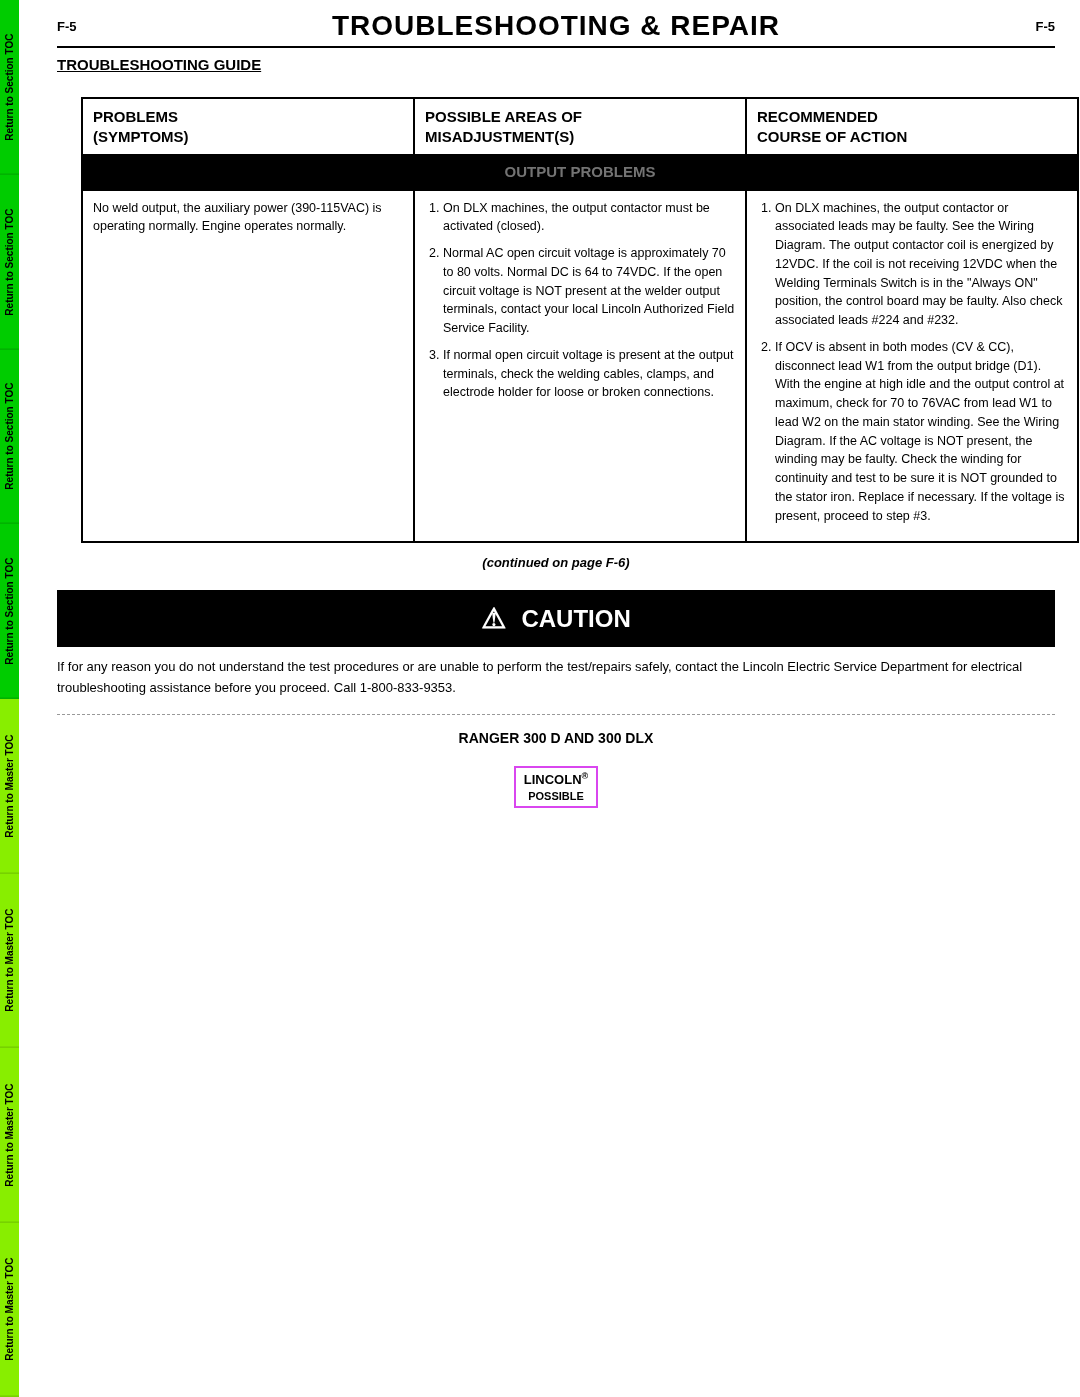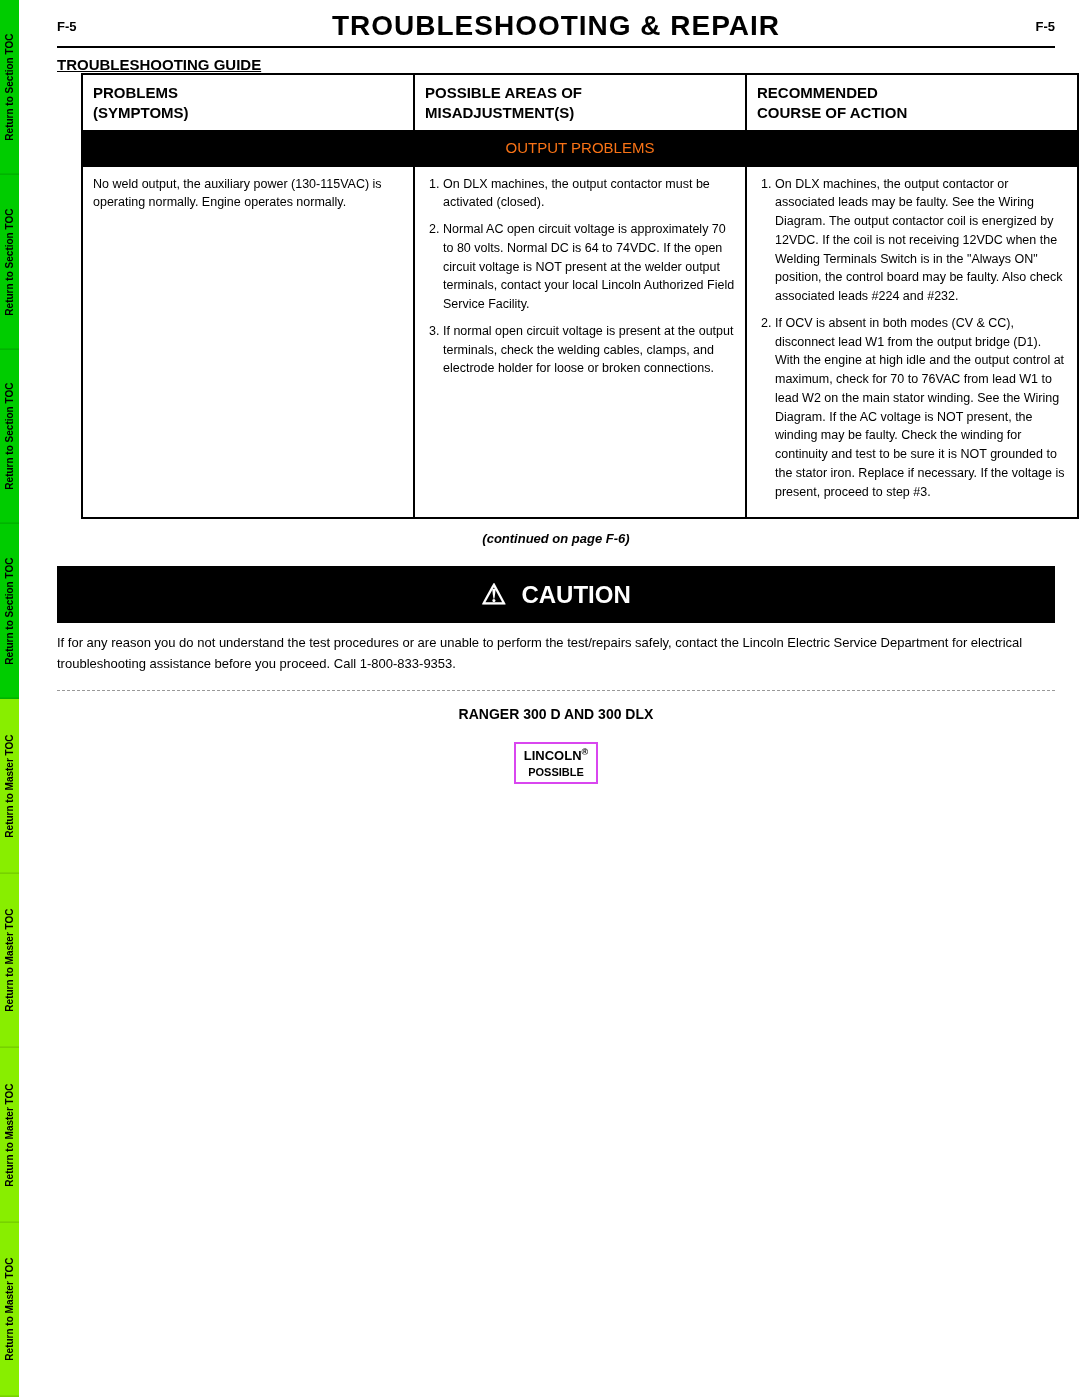--- a/index.html
+++ b/index.html
@@ -66,21 +66,21 @@
       font-weight: bold;
       text-align: center;
       flex: 1;
       letter-spacing: 1px;
     }
 
     .section-header {
       display: flex;
       justify-content: space-between;
       align-items: flex-start;
-      margin-bottom: 0;
+      margin-bottom: 24px;
     }
     .guide-title {
       font-size: 15px;
       font-weight: bold;
       text-decoration: underline;
     }
     .safety-note {
       font-size: 12px;
       text-align: center;
       line-height: 1.5;
@@ -107,24 +107,24 @@
     .trouble-table td {
       border: 2px solid #000;
       padding: 8px 10px;
       vertical-align: top;
       font-size: 12.5px;
       line-height: 1.5;
       width: 33.33%;
     }
     .output-problems-row td {
       background: #000;
-      color: #f97316;
+      color: #737373;
       text-align: center;
       font-size: 15px;
-      font-weight: normal;
+      font-weight: bold;
       padding: 5px;
     }
 
     .continued {
       text-align: center;
       font-size: 13px;
       font-style: italic;
       font-weight: bold;
       margin: 8px 0 20px 0;
     }
@@ -245,21 +245,21 @@
           <span>COURSE OF ACTION</span>
         </th>
       </tr>
     </thead>
     <tbody>
       <tr class="output-problems-row">
         <td colspan="3">OUTPUT PROBLEMS</td>
       </tr>
       <tr>
         <td>
-          <span>No weld output, the auxiliary power (130-115VAC) is operating normally.  Engine operates normally.</span>
+          <span>No weld output, the auxiliary power (390-115VAC) is operating normally.  Engine operates normally.</span>
         </td>
         <td>
           <ol>
             <li>On DLX machines, the output contactor must be activated (closed).</li>
             <li>Normal AC open circuit voltage is approximately 70 to 80 volts. Normal DC is 64 to 74VDC.  If the open circuit voltage is NOT present at the welder output terminals, contact your local Lincoln Authorized Field Service Facility.</li>
             <li>If normal open circuit voltage is present at the output terminals, check the welding cables, clamps, and electrode holder for loose or broken connections.</li>
           </ol>
         </td>
         <td>
           <ol>

